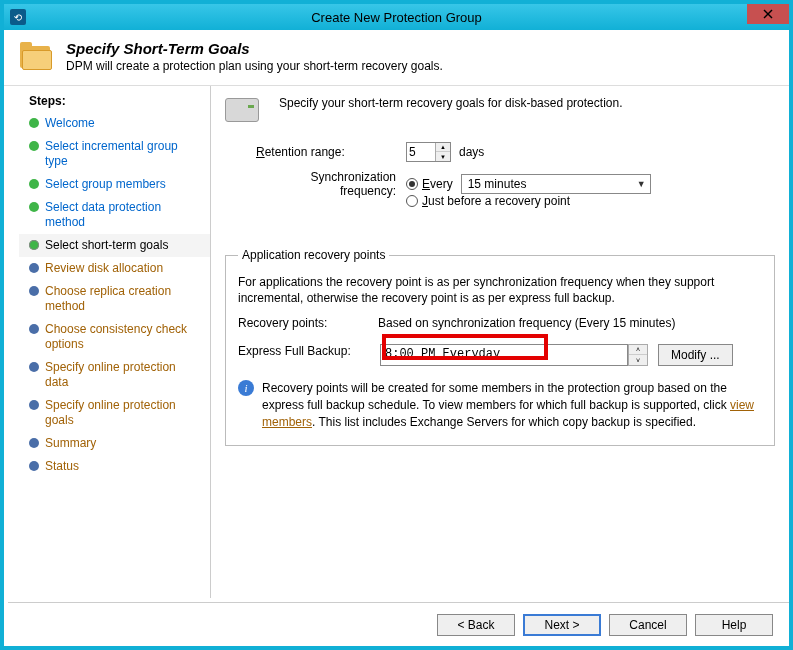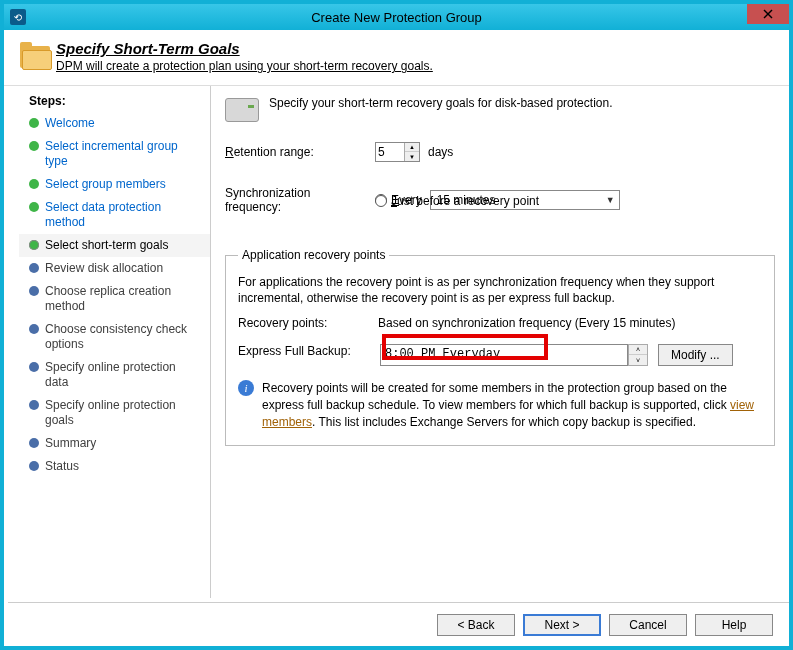--- a/index.html
+++ b/index.html
@@ -45,22 +45,22 @@
     right: 0; top: 0;
     width: 42px; height: 20px;
     background: #c75050;
     display: flex; align-items: center; justify-content: center;
   }
   .titlebar .close svg { width: 10px; height: 10px; }
   .header {
     padding: 10px 15px 12px 16px;
     display: flex;
     align-items: flex-start;
+    gap: 10px;
     border-bottom: 1px solid #ddd;
-    text-decoration: underline;
   }
   .header .hicon {
     width: 36px; height: 30px;
     position: relative;
     margin-top: 2px;
   }
   .folder-back {
     position: absolute; left: 0; top: 4px;
     width: 30px; height: 22px;
     background: #e8b24a;
@@ -116,31 +116,31 @@
     border-radius: 50%;
     margin-top: 2px;
     flex-shrink: 0;
   }
   .bullet.done { background: #3fb548; }
   .bullet.current { background: #3fb548; box-shadow: 0 0 0 1px #888 inset; }
   .bullet.pending { background: #4a6ea8; }
   .step a { color: #0066cc; text-decoration: none; }
   .step.current-row { background: #f4f4f4; }
   .step.current-row span.label { color: #000; }
-  .step.pending-row span.label { color: #404040; }
+  .step.pending-row span.label { color: #a16207; }
 
   .main {
     flex: 1;
     padding: 10px 14px 0 14px;
     position: relative;
   }
   .toprow {
     display: flex;
     align-items: flex-start;
-    gap: 10px;
+    gap: 20px;
     margin-bottom: 8px;
   }
   .drive-icon {
     width: 34px; height: 24px;
     background: #d8d8d8;
     border: 1px solid #999;
     border-radius: 3px;
     position: relative;
     margin-top: 2px;
   }
@@ -152,23 +152,24 @@
     background: #6aa84f;
   }
   .hl1 {
     left: 222px; top: 30px;
     width: 390px; height: 84px;
   }
   .settings {
     position: relative;
     margin-top: 4px;
     height: 100px;
+    margin-left: 31px;
   }
   .row1 { position: absolute; top: 12px; left: 0; display: flex; align-items: center; }
-  .row2 { position: absolute; top: 56px; left: 0; display: flex; align-items: center; }
+  .row2 { position: absolute; top: 40px; left: 0; display: flex; align-items: center; text-align: right; }
   .row3 { position: absolute; top: 64px; left: 0; display: flex; align-items: center; }
   .lbl { width: 140px; }
   .spinner {
     display: inline-flex;
     border: 1px solid #888;
     height: 20px;
     background: #fff;
     margin-left: 10px;
   }
   .spinner input {

